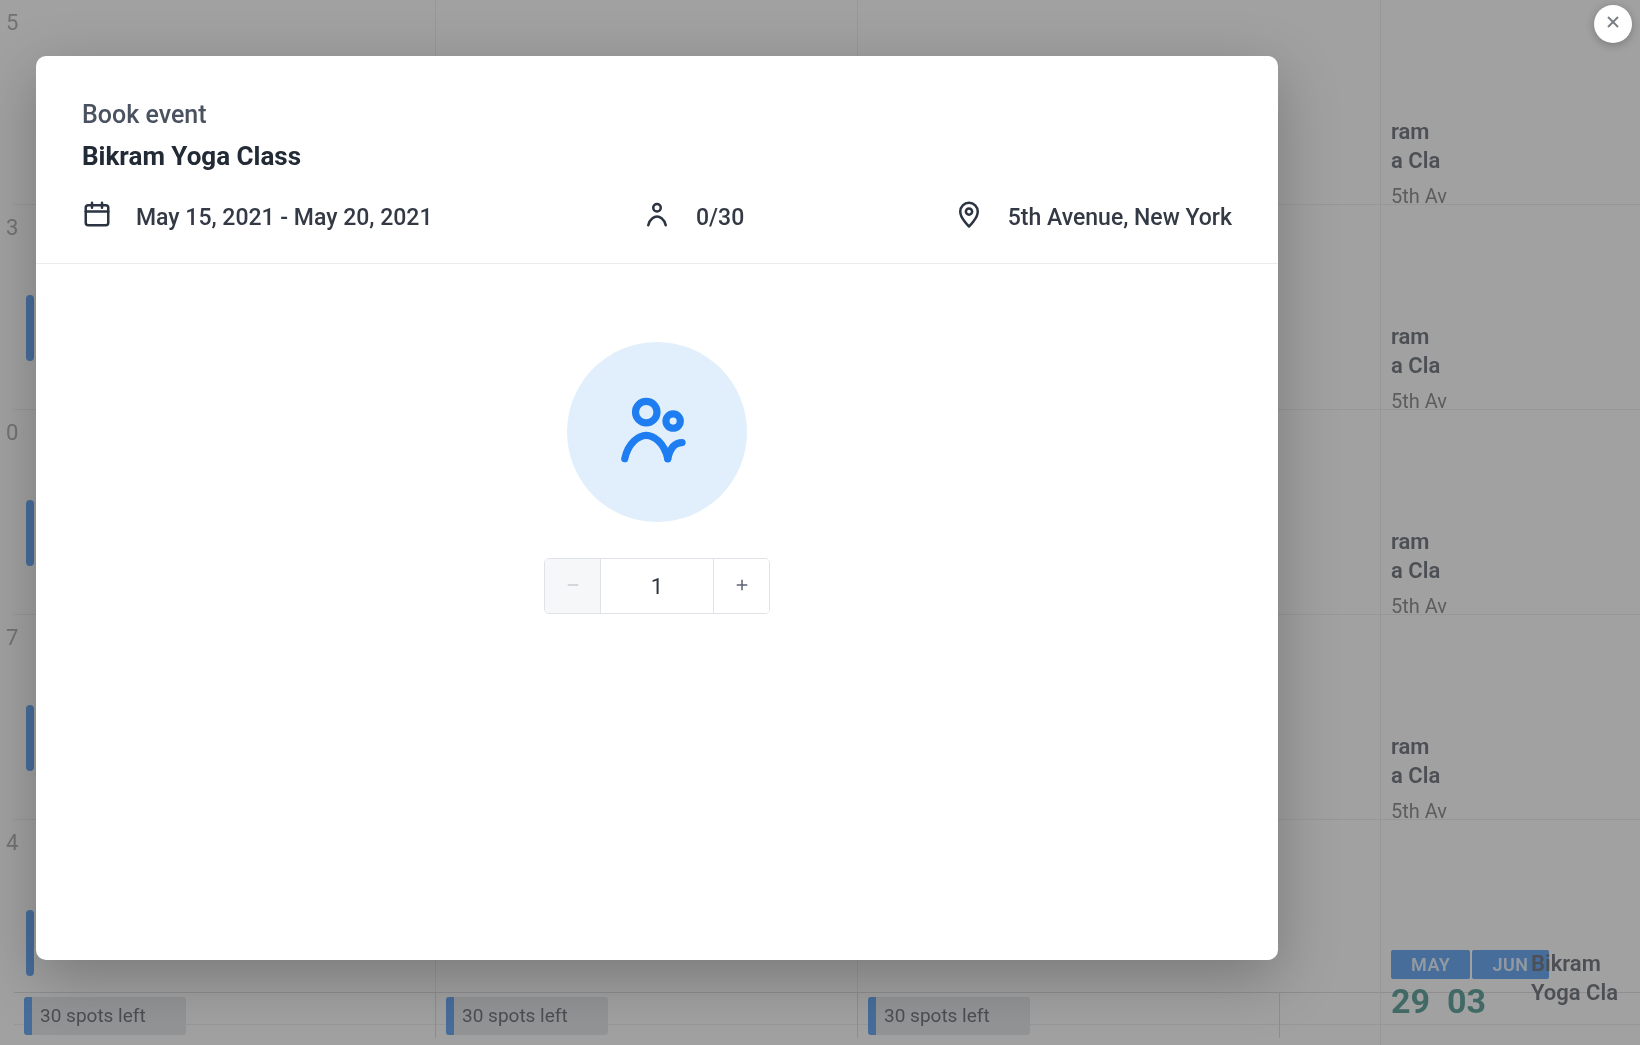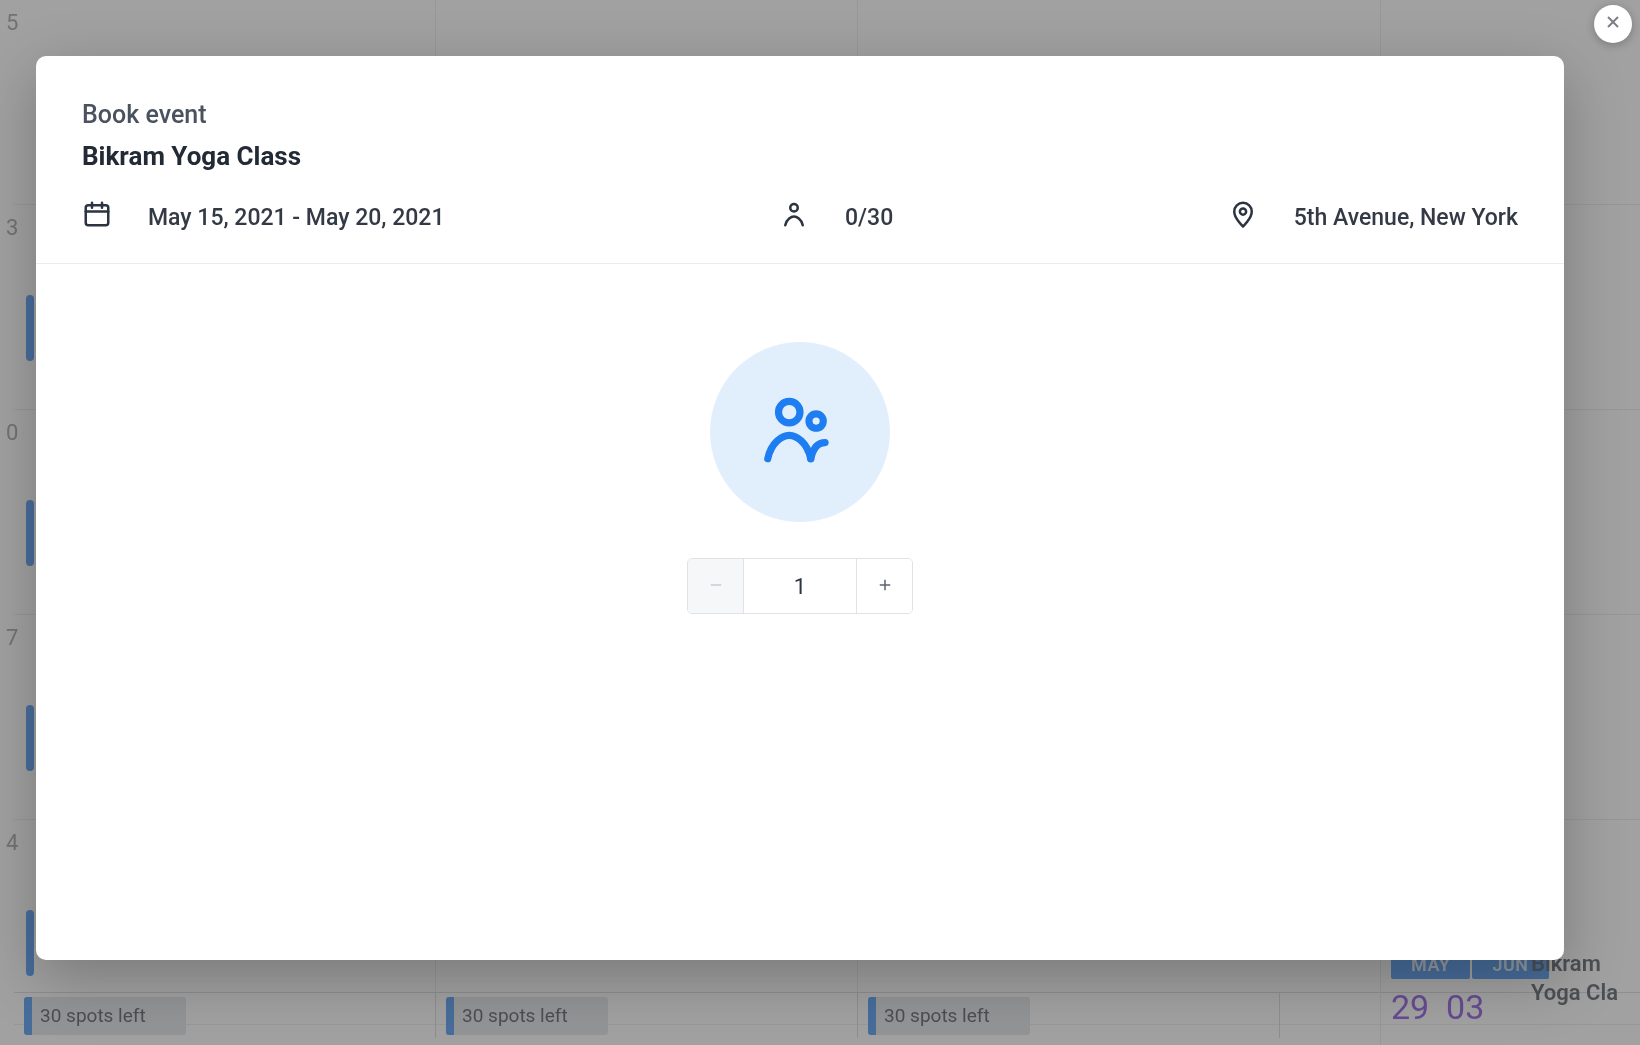--- a/index.html
+++ b/index.html
@@ -106,37 +106,36 @@
       color: #d9ebff;
       font-size: 18px;
       font-weight: 600;
       padding: 3px 20px;
       margin-right: 2px;
       border-radius: 2px;
       letter-spacing: 0.5px;
     }
     .bg-big-dates {
       font-size: 34px;
-      color: #6d28d9;
-      font-weight: 400;
-      margin-top: 6px;
+      color: #0f766e;
+      font-weight: 700;
     }
 
     
     .overlay {
       position: absolute; inset: 0;
       background: rgba(98,98,98,0.60);
     }
 
     
     .modal {
       position: absolute;
       left: 36px;
       top: 56px;
-      width: 1528px;
+      width: 1242px;
       height: 904px;
       background: #ffffff;
       border-radius: 10px;
       box-shadow: 0 18px 60px rgba(0,0,0,0.25);
       display: flex;
       flex-direction: column;
       overflow: hidden;
     }
     .close-btn {
       position: absolute;
@@ -168,21 +167,21 @@
     }
     .meta-row {
       display: flex;
       align-items: center;
       justify-content: space-between;
       width: 100%;
     }
     .meta-item {
       display: flex;
       align-items: center;
-      gap: 36px;
+      gap: 24px;
       font-size: 23px;
       color: #333a45;
       font-weight: 500;
     }
     .meta-item svg { width: 30px; height: 30px; stroke: #2b3440; stroke-width: 2; fill: none; stroke-linecap: round; stroke-linejoin: round; }
 
     .modal-body {
       flex: 1;
       display: flex;
       flex-direction: column;

